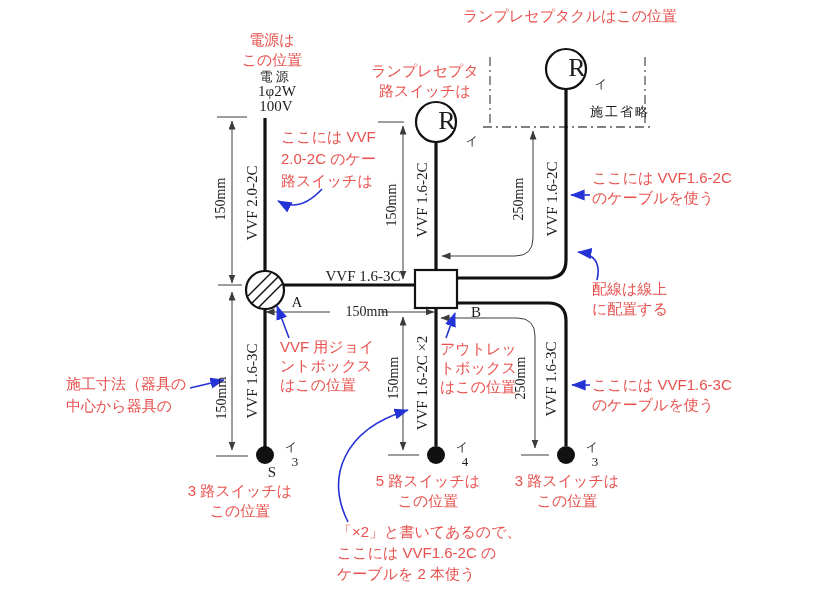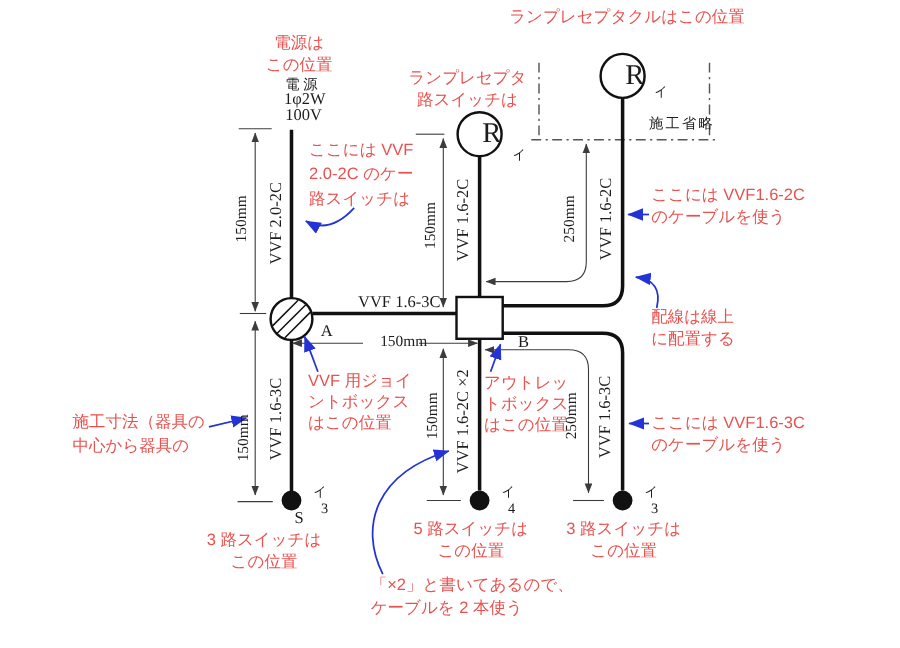--- a/index.html
+++ b/index.html
@@ -162,20 +162,21 @@
       <div>この位置</div>
   </div>
 
   <div class="t red cenx" style="left:567px;top:471px">
     <div>3 路スイッチは</div>
       <div>この位置</div>
   </div>
 
   <div class="t red lh21" style="left:337px;top:521px">
     <div>「×2」と書いてあるので、</div>
+      <div>ここには VVF1.6-2C の</div>
       <div>ケーブルを 2 本使う</div>
   </div>
 
   <div class="t ser cen fs13" style="left:263px;top:77px">電 源</div>
   <div class="t ser cen fs15" style="left:266px;top:91px">1φ2W</div>
   <div class="t ser cen fs15" style="left:265px;top:106px">100V</div>
 
   <div class="t ser rot fs15" style="left:252px;top:203px">VVF 2.0-2C</div>
   <div class="t ser rot fs15" style="left:422px;top:200px">VVF 1.6-2C</div>
   <div class="t ser rot fs15" style="left:552px;top:199px">VVF 1.6-2C</div>

